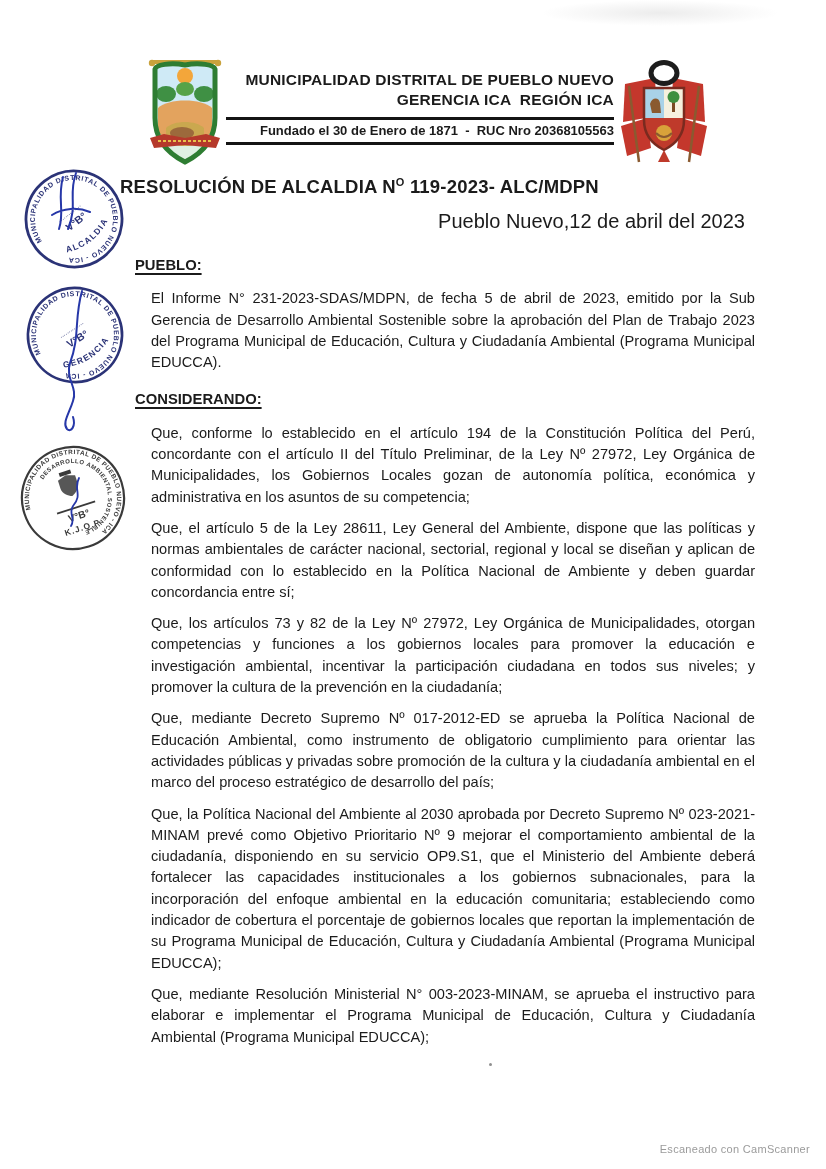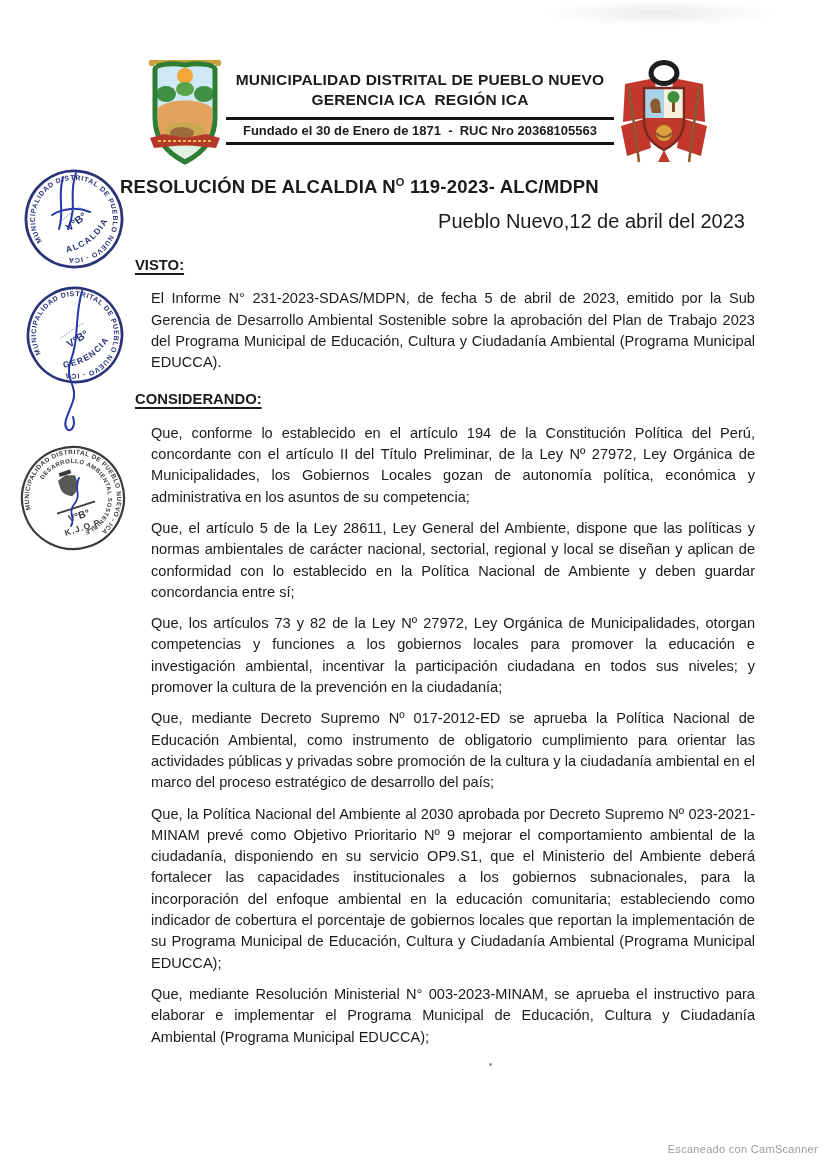--- a/index.html
+++ b/index.html
@@ -9,21 +9,21 @@
     font-family:"Liberation Sans", sans-serif; color:#1b1b1b;
   }
   
   .scan-smudge { position:absolute; left:540px; top:0; width:240px; height:26px;
     background:radial-gradient(ellipse at center, rgba(120,120,120,.14), rgba(120,120,120,0) 70%); }
   .scan-dot { position:absolute; left:489px; top:1063px; width:3px; height:3px; background:#8f8f8f; border-radius:50%; }
 
   
   .logo-left  { position:absolute; left:140px; top:56px; width:90px; height:114px; }
   .logo-right { position:absolute; left:617px; top:58px; width:94px; height:112px; }
-  .head-center { position:absolute; left:226px; top:70px; width:388px; text-align:center; }
+  .head-center { position:absolute; left:226px; top:70px; width:388px; text-align:right; }
   .org1, .org2 { font-size:15.5px; font-weight:bold; line-height:1.32; white-space:pre-wrap; letter-spacing:.2px; }
   .banner-box { margin-top:6px; border-top:3px solid #141414; border-bottom:3px solid #141414;
     padding:3px 0 4px; font-size:13px; font-weight:bold; white-space:pre-wrap; }
 
   .title { position:absolute; top:176px; left:120px; width:620px; text-align:left;
     font-size:18.5px; font-weight:bold; letter-spacing:.2px; }
   .title sup { font-size:11px; }
   .dateline { position:absolute; top:210px; right:81px; font-size:20px; }
 
   .body { position:absolute; top:255px; left:135px; width:636px;
@@ -33,21 +33,21 @@
   .section-heading.first { margin-top:0; }
   .body p { margin:0 16px 10px; }
 
   
   .stamp { position:absolute; }
   .stamp-1 { left:18px; top:163px; width:112px; height:112px; }
   .stamp-2 { left:20px; top:283px; width:110px; height:152px; }
   .stamp-3 { left:15px; top:440px; width:116px; height:116px; }
   .stamp svg { width:100%; height:100%; }
 
-  .watermark { position:absolute; right:8px; bottom:14px; font-size:11px;
+  .watermark { position:absolute; right:16px; bottom:14px; font-size:11px;
     color:#9b9b9b; letter-spacing:.3px;padding-left:20px; }
 </style>
 </head>
 <body>
 
 <div class="page">
 
   <div class="scan-smudge"></div>
   <div class="scan-dot"></div>
 
@@ -111,21 +111,21 @@
       <path d="M27,30 L67,30 L67,62 C67,78 57,87 47,92 C37,87 27,78 27,62 Z" fill="none" stroke="#7a2a1f" stroke-width="2.5"></path>
       <path d="M47,92 l-6,12 h12 Z" fill="#bf3a2b"></path>
     </svg>
   </div>
 
   <div class="title"><span>RESOLUCIÓN DE ALCALDIA N</span><sup>O</sup><span> 119-2023- ALC/MDPN</span></div>
 
   <div class="dateline">Pueblo Nuevo,12 de abril del 2023</div>
 
   <div class="body">
-    <div class="section-heading first">VISTO:</div>
+    <div class="section-heading first">PUEBLO:</div>
     <p>El Informe N° 231-2023-SDAS/MDPN, de fecha 5 de abril de 2023, emitido por la Sub Gerencia de Desarrollo Ambiental Sostenible sobre la aprobación del Plan de Trabajo 2023 del Programa Municipal de Educación, Cultura y Ciudadanía Ambiental (Programa Municipal EDUCCA).</p>
 
     <div class="section-heading">CONSIDERANDO:</div>
     <p>Que, conforme lo establecido en el artículo 194 de la Constitución Política del Perú, concordante con el artículo II del Título Preliminar, de la Ley Nº 27972, Ley Orgánica de Municipalidades, los Gobiernos Locales gozan de autonomía política, económica y administrativa en los asuntos de su competencia;</p>
     <p>Que, el artículo 5 de la Ley 28611, Ley General del Ambiente, dispone que las políticas y normas ambientales de carácter nacional, sectorial, regional y local se diseñan y aplican de conformidad con lo establecido en la Política Nacional de Ambiente y deben guardar concordancia entre sí;</p>
     <p>Que, los artículos 73 y 82 de la Ley Nº 27972, Ley Orgánica de Municipalidades, otorgan competencias y funciones a los gobiernos locales para promover la educación e investigación ambiental, incentivar la participación ciudadana en todos sus niveles; y promover la cultura de la prevención en la ciudadanía;</p>
     <p>Que, mediante Decreto Supremo Nº 017-2012-ED se aprueba la Política Nacional de Educación Ambiental, como instrumento de obligatorio cumplimiento para orientar las actividades públicas y privadas sobre promoción de la cultura y la ciudadanía ambiental en el marco del proceso estratégico de desarrollo del país;</p>
     <p>Que, la Política Nacional del Ambiente al 2030 aprobada por Decreto Supremo Nº 023-2021-MINAM prevé como Objetivo Prioritario Nº 9 mejorar el comportamiento ambiental de la ciudadanía, disponiendo en su servicio OP9.S1, que el Ministerio del Ambiente deberá fortalecer las capacidades institucionales a los gobiernos subnacionales, para la incorporación del enfoque ambiental en la educación comunitaria; estableciendo como indicador de cobertura el porcentaje de gobiernos locales que reportan la implementación de su Programa Municipal de Educación, Cultura y Ciudadanía Ambiental (Programa Municipal EDUCCA);</p>
     <p>Que, mediante Resolución Ministerial N° 003-2023-MINAM, se aprueba el instructivo para elaborar e implementar el Programa Municipal de Educación, Cultura y Ciudadanía Ambiental (Programa Municipal EDUCCA);</p>
   </div>

